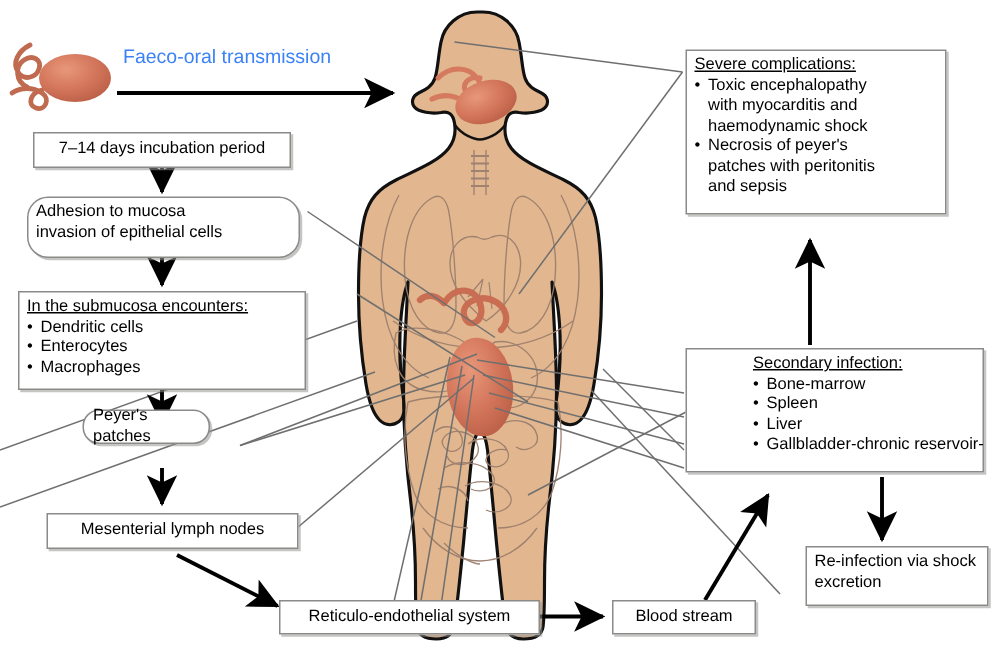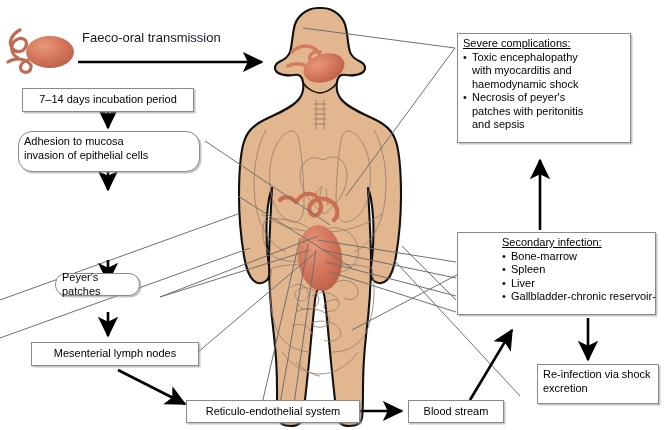--- a/index.html
+++ b/index.html
@@ -64,21 +64,21 @@
   .box ul li.cont {
     padding-left: 9px;
   }
   .box ul li.cont::before {
     content: "";
   }
   .line2 { display: block; white-space: nowrap; }
   .caption {
     position: absolute;
     font-size: 13px;
-    color: #0f172a;
+    color: #3b82f6;
     white-space: nowrap;
     z-index: 5;
   }
 </style>
 </head>
 <body>
 
 <div id="canvas">
 
   <svg class="svg-layer" viewBox="0 0 672 430">
@@ -267,20 +267,28 @@
 
   <div class="box center" style="left:22px; top:88px; width:172px; height:24px;">
     <span>7–14 days incubation period</span>
   </div>
 
   <div class="box" style="left:18px; top:131px; width:182px; height:41px;border-radius:14px;">
     <span class="line2">Adhesion to mucosa</span>
     <span class="line2">invasion of epithelial cells</span>
   </div>
 
+  <div class="box" style="left:12px; top:194px; width:192px; height:66px;">
+    <span class="hdr">In the submucosa encounters:</span>
+    <ul>
+      <li>Dendritic cells</li>
+      <li>Enterocytes</li>
+      <li>Macrophages</li>
+    </ul>
+  </div>
 
   <div class="box center" style="left:55px; top:273px; width:85px; height:23px;border-radius:11px;">
     <span>Peyer's patches</span>
   </div>
 
   <div class="box center" style="left:31px; top:342px; width:168px; height:24px;">
     <span>Mesenterial lymph nodes</span>
   </div>
 
   <div class="box center" style="left:186px; top:400px; width:174px; height:23px;">

